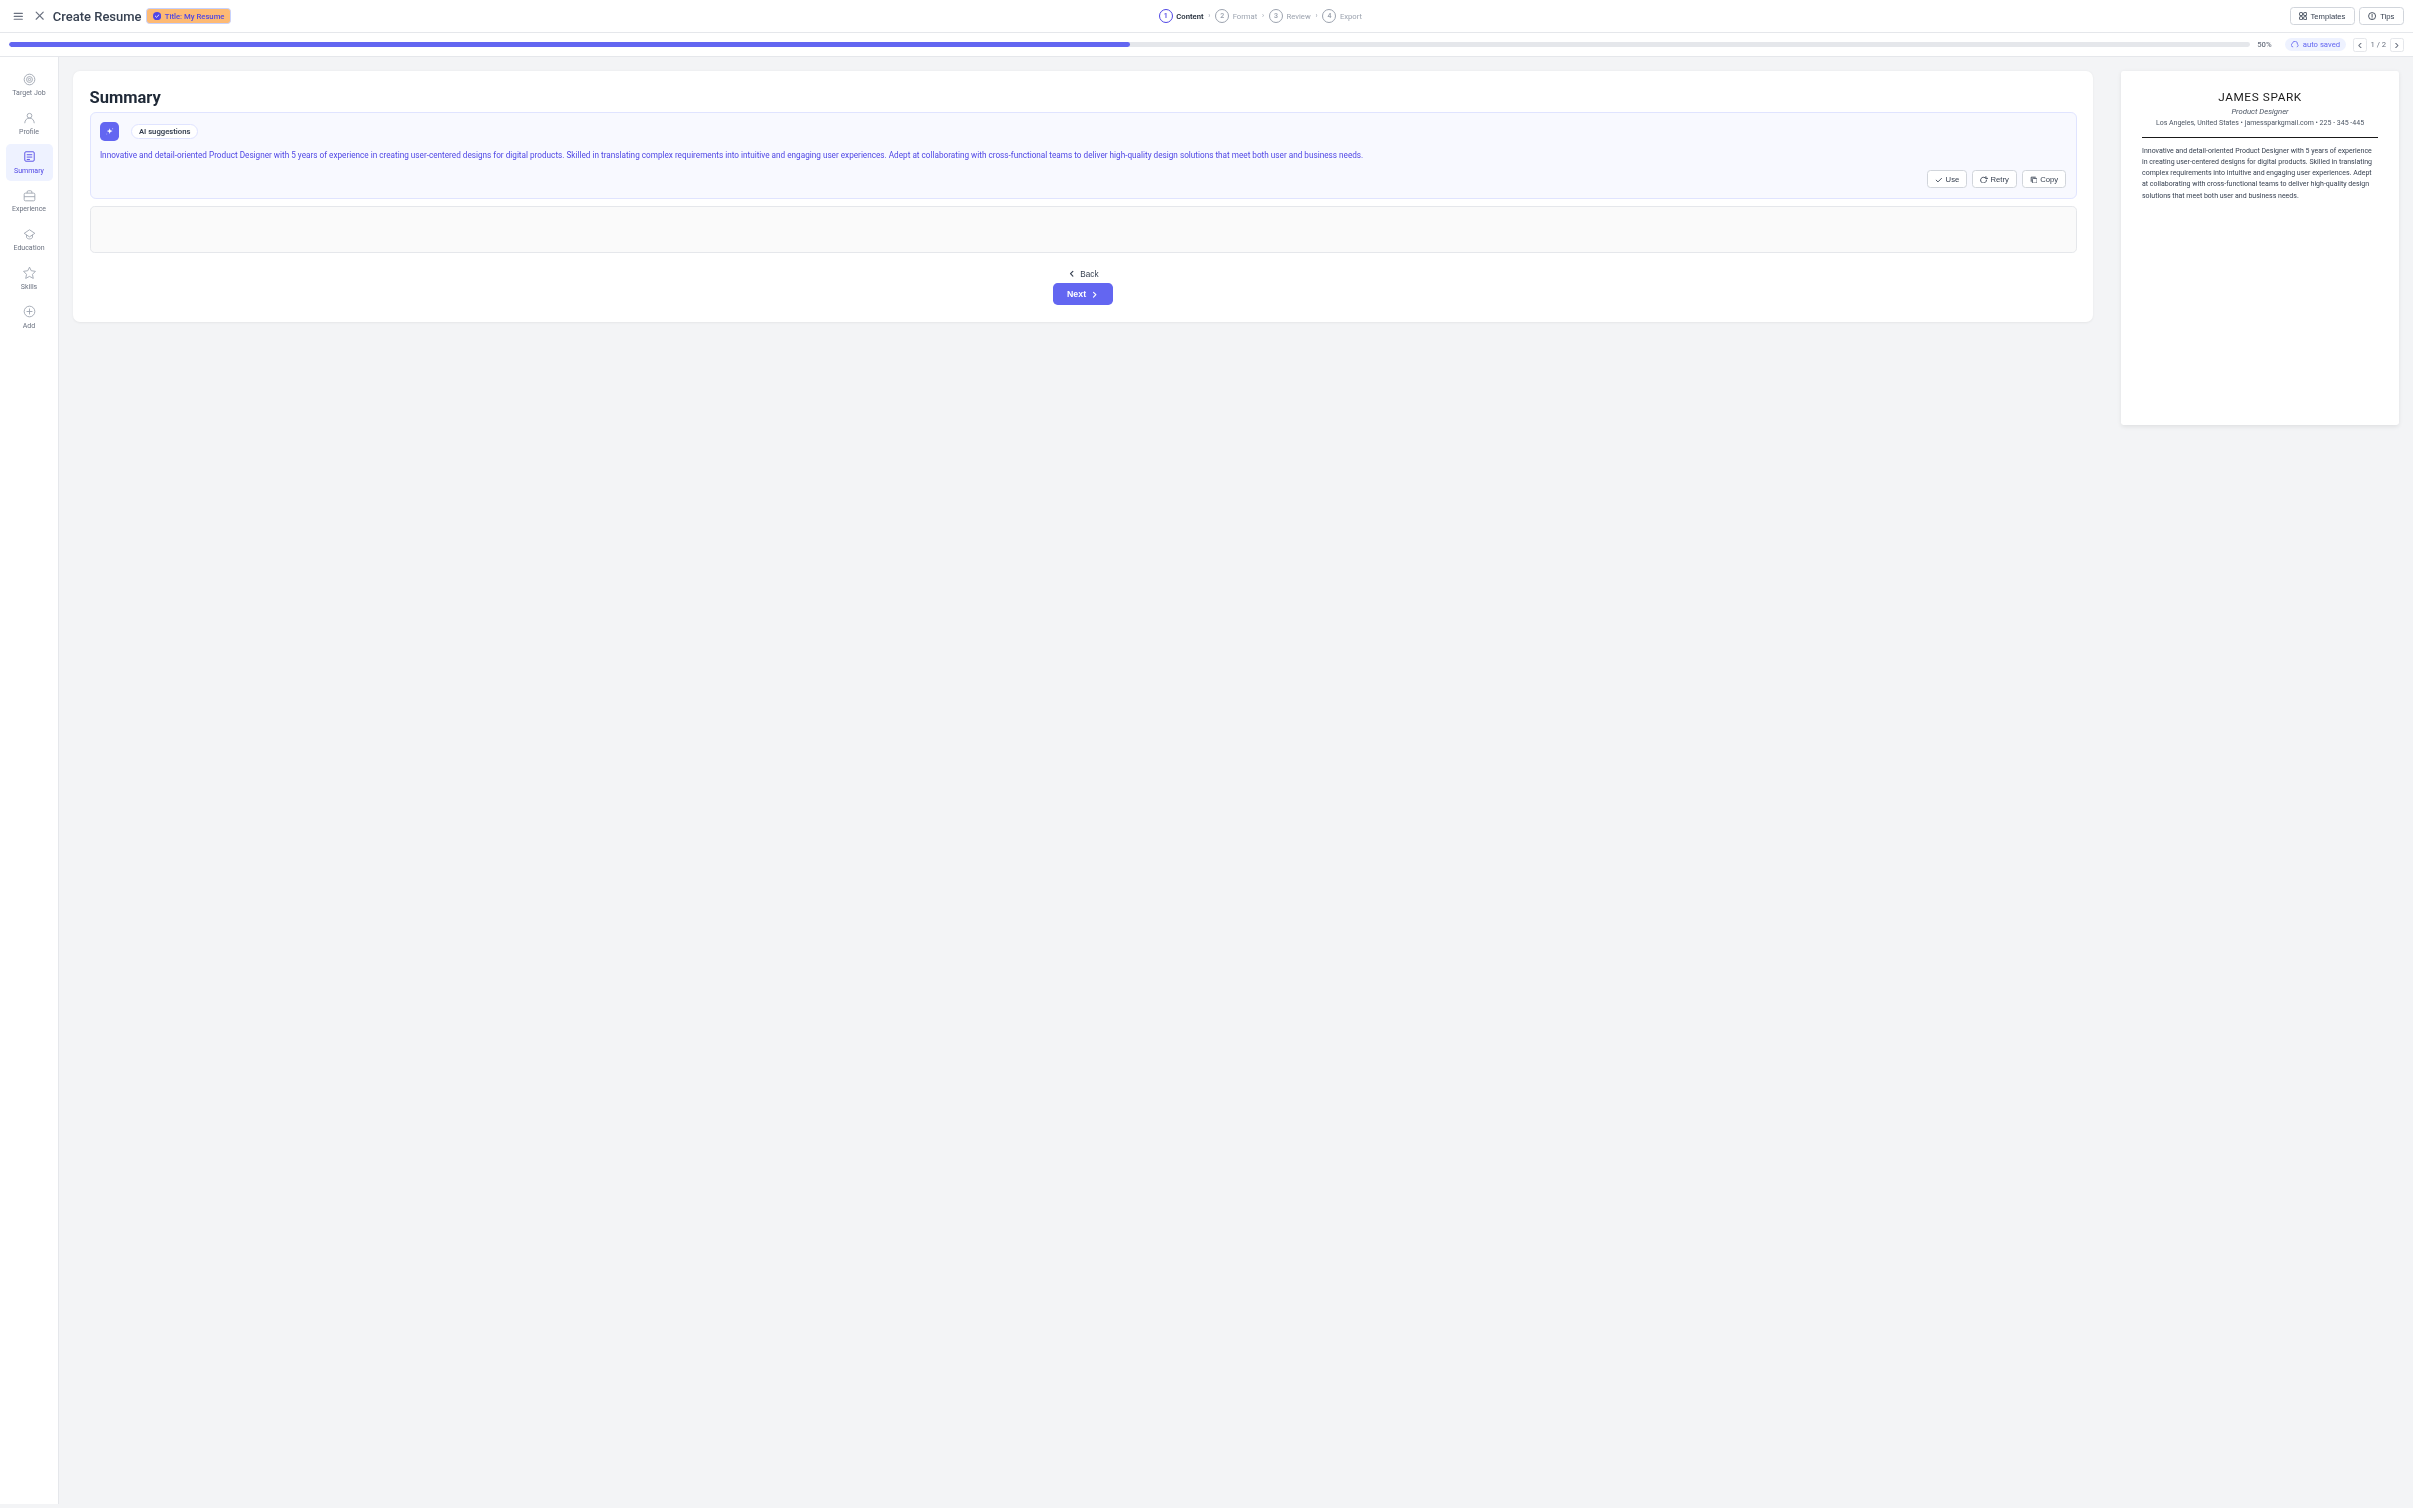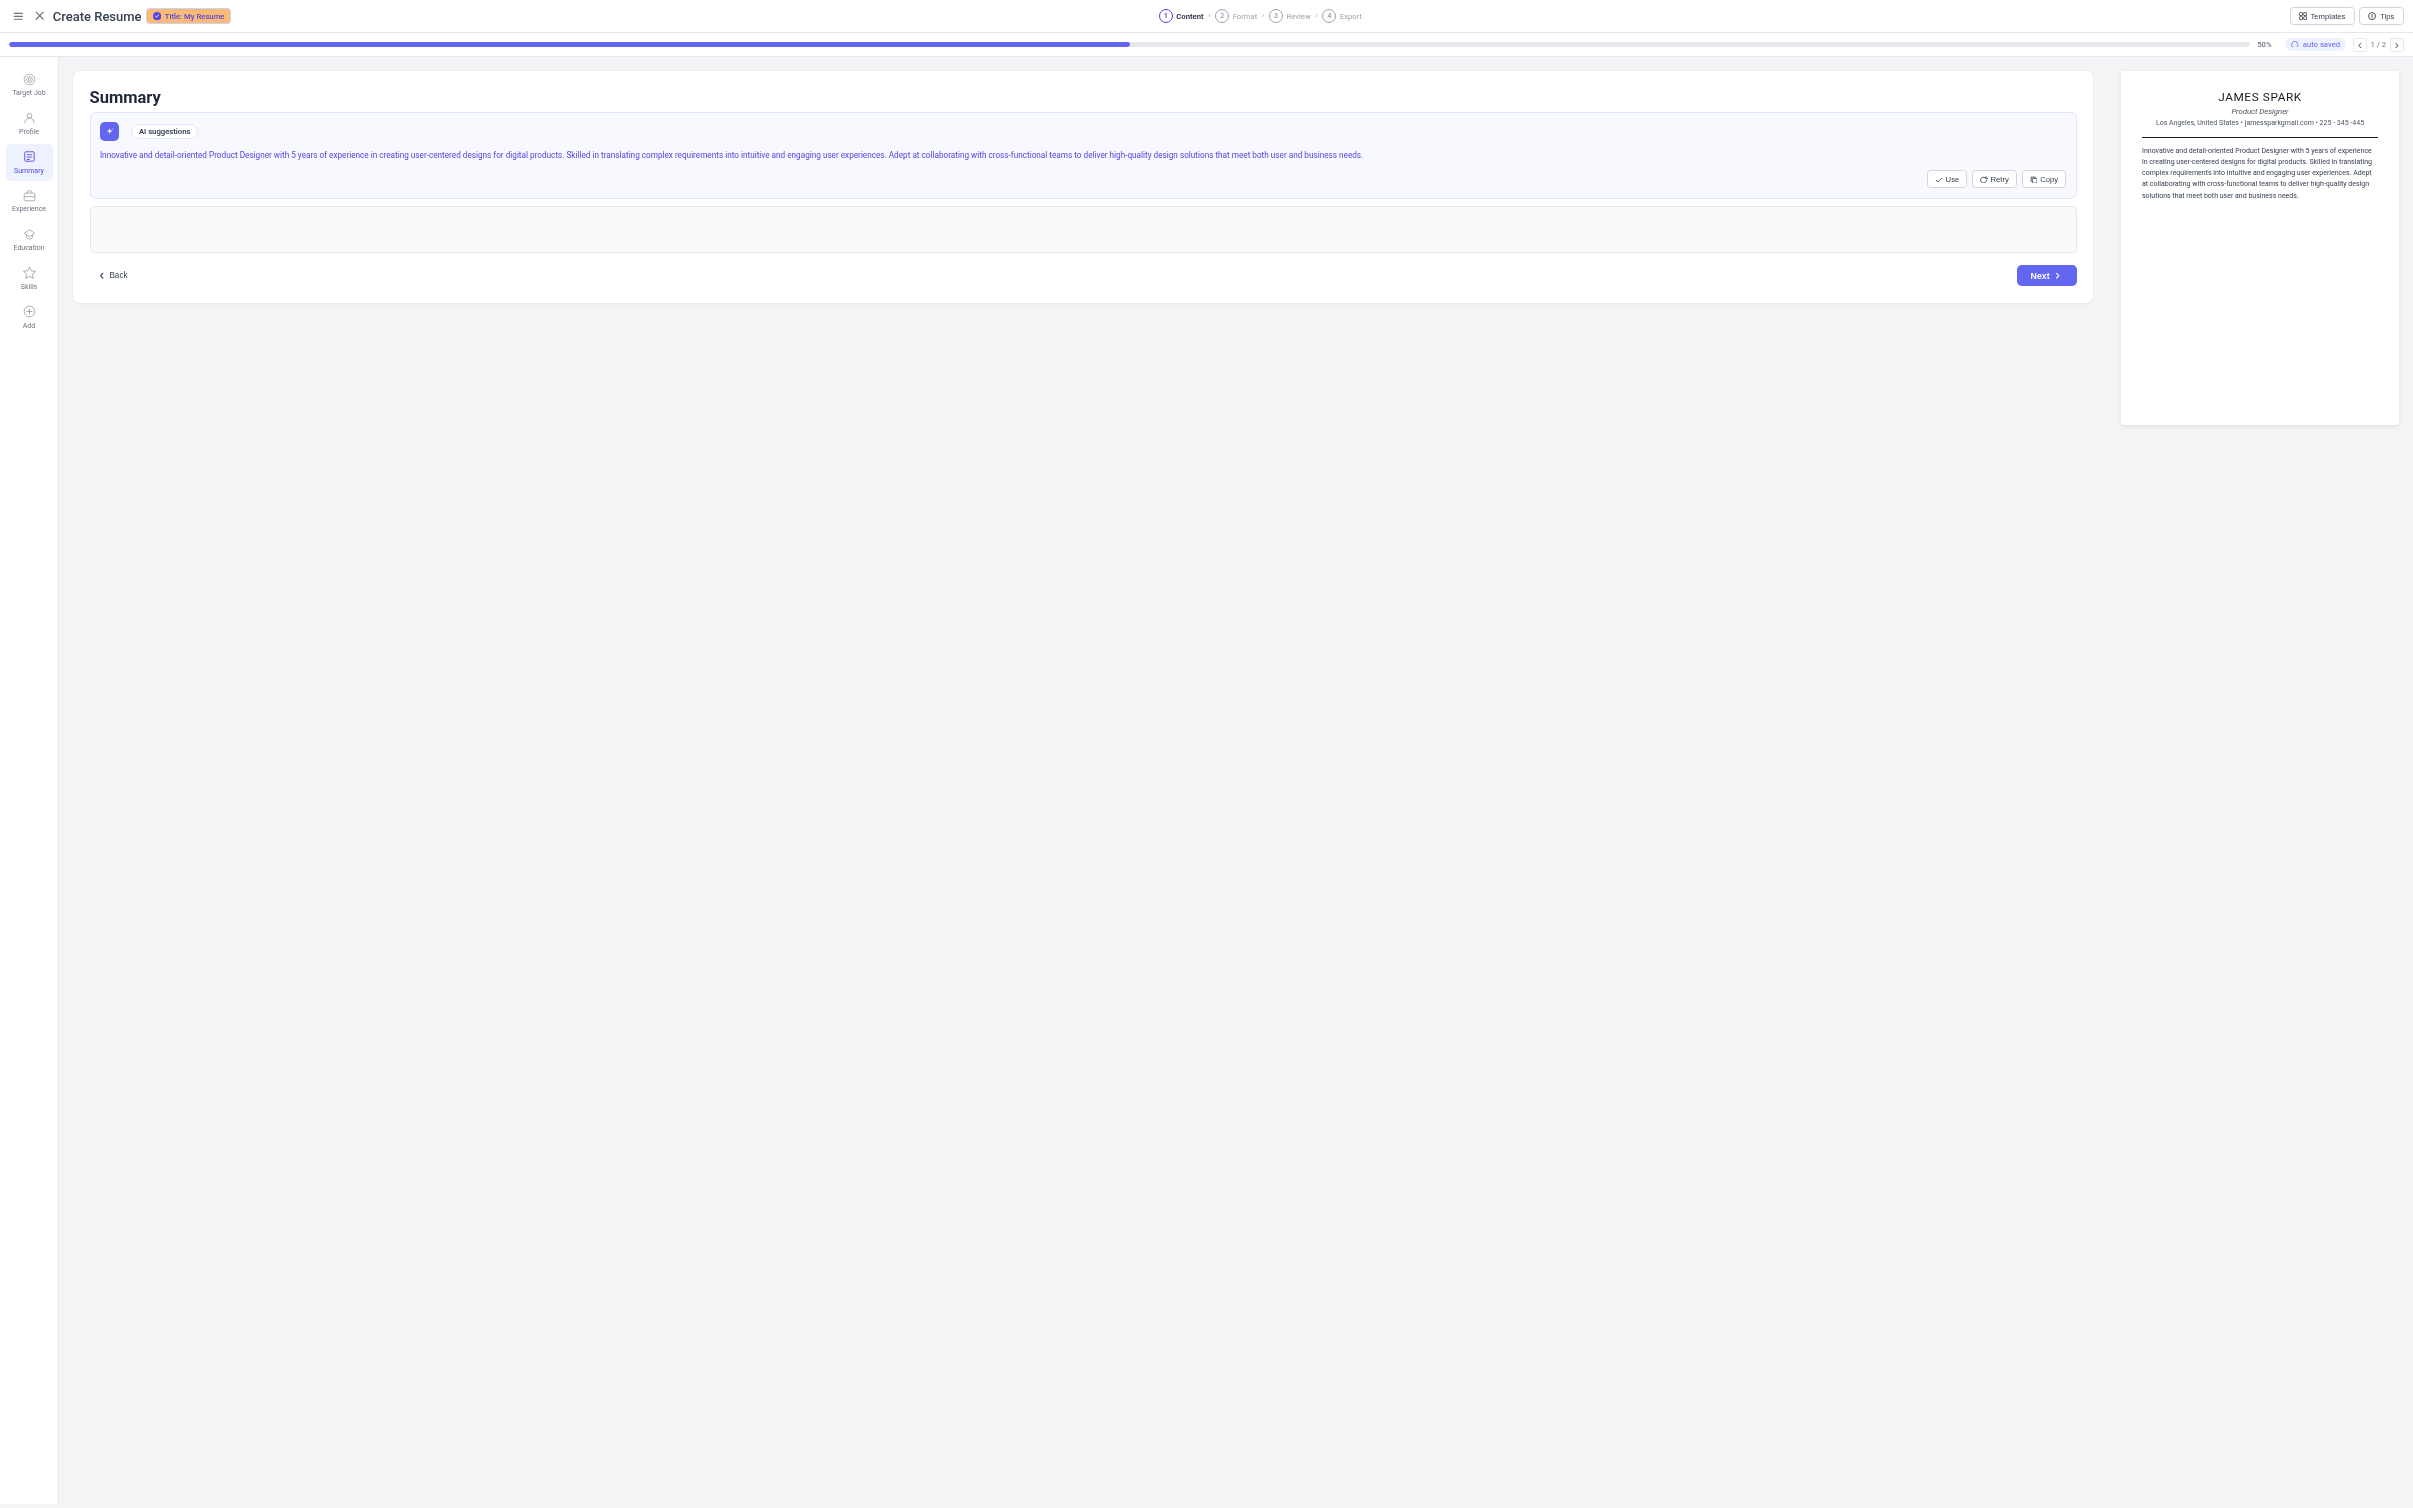--- a/index.html
+++ b/index.html
@@ -341,20 +341,21 @@
       color: #9ca3af;
       background: #fafafa;
     }
 
     
     .bottom-nav {
       display: flex;
       justify-content: space-between;
       align-items: center;
       margin-top: 11.8px;
+      flex-direction: column;
     }
     .btn-back {
       display: flex;
       align-items: center;
       gap: 3.5px;
       background: none;
       border: none;
       font-size: 8.2px;
       color: #374151;
       cursor: pointer;

